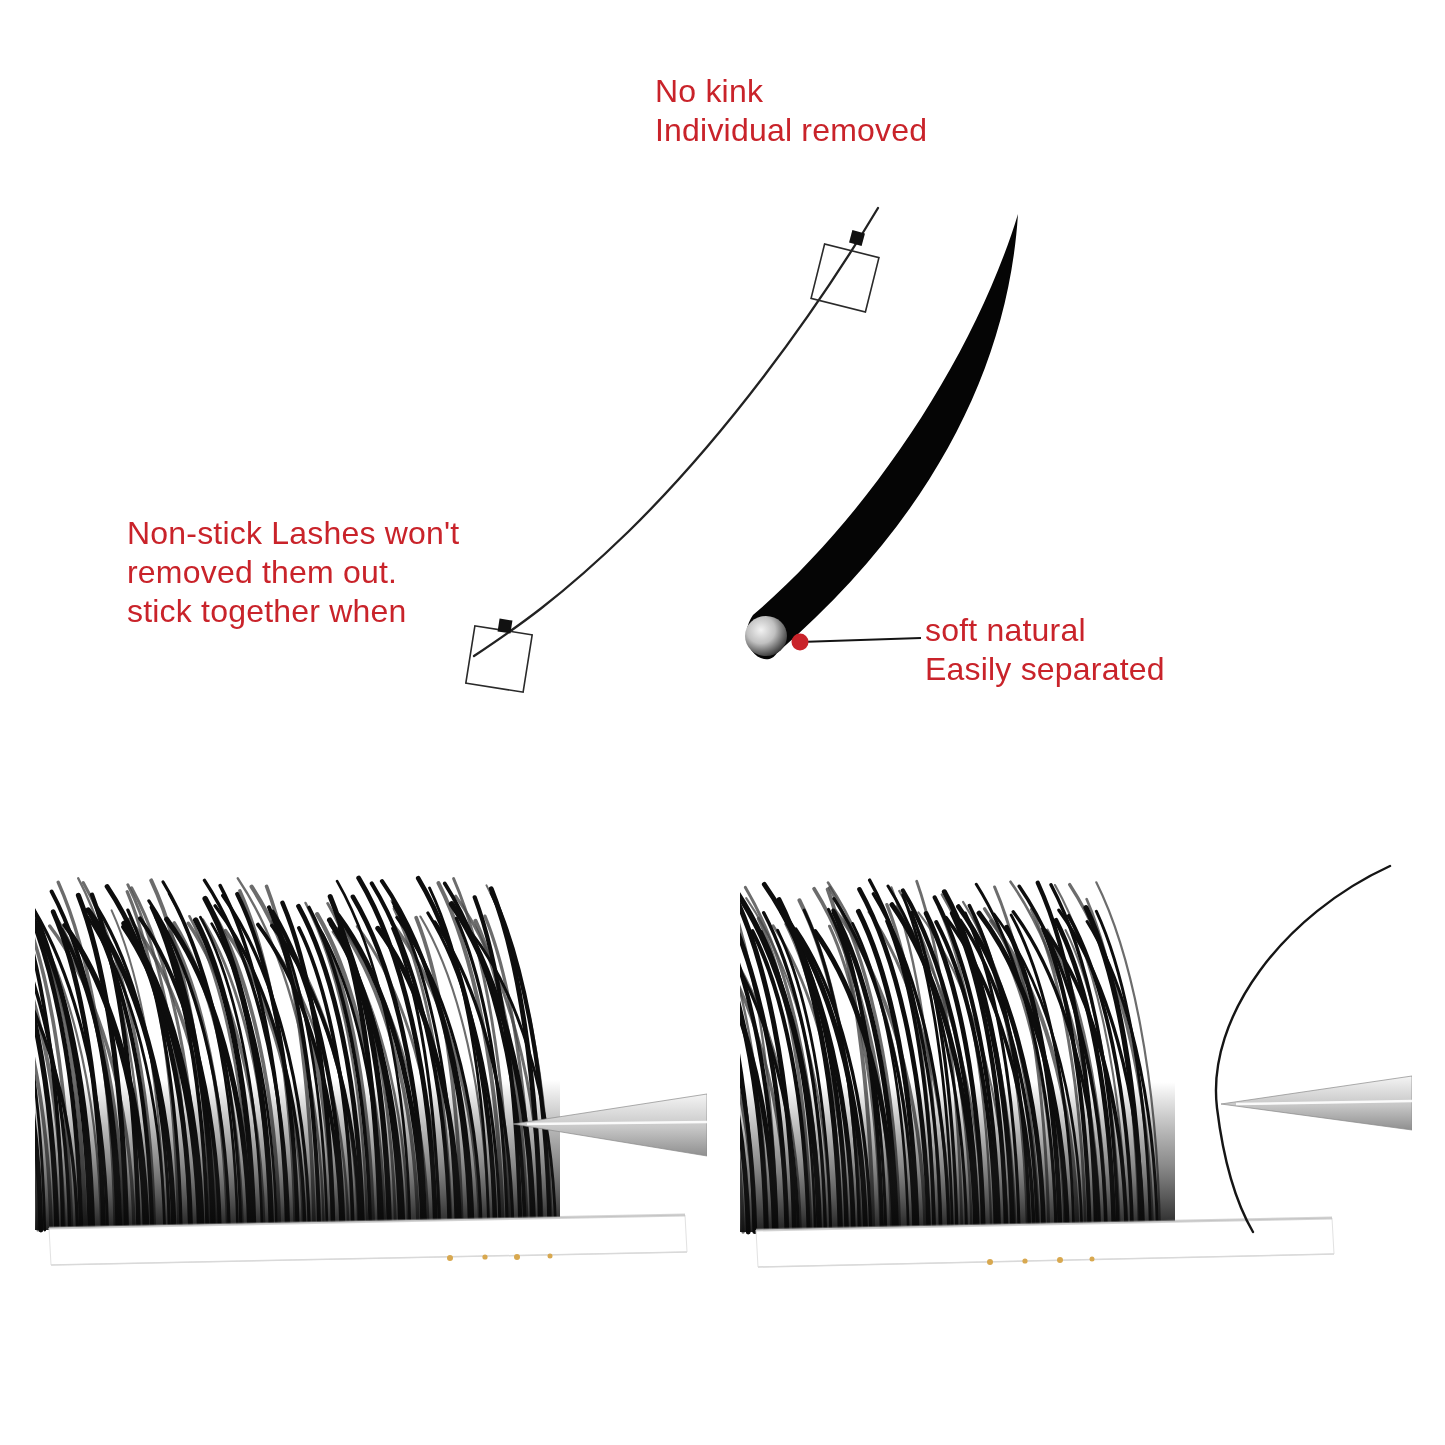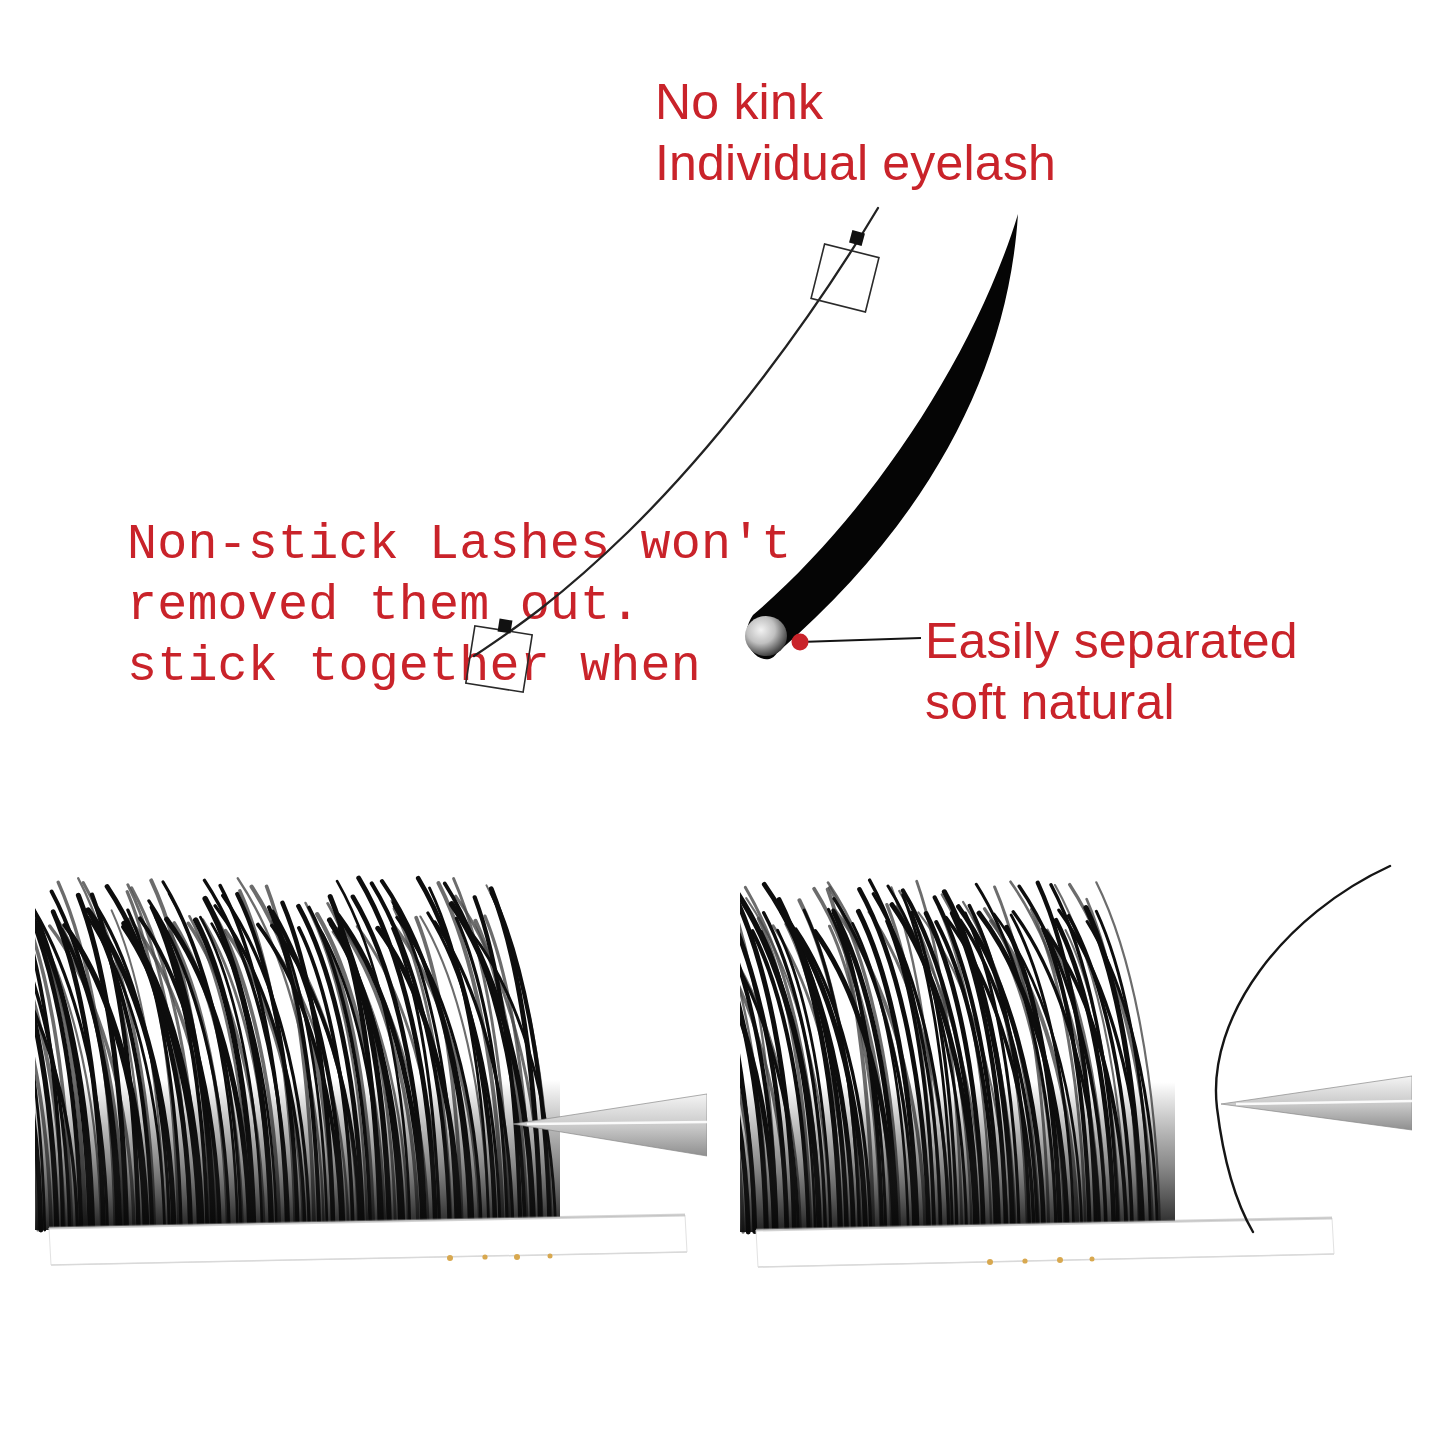--- a/index.html
+++ b/index.html
@@ -2,50 +2,50 @@
 <html style="--accent-red: #c9232a; --ink-black: #141414; --tweezer-light: #f4f4f4; --tweezer-dark: #8f8f8f; --strip-dot-gold: #d8a84f;"><head>
 <meta charset="utf-8">
 <style>
   html,body{margin:0;padding:0;background:#ffffff;}
   .stage{
     position:relative;width:1445px;height:1445px;background:#ffffff;overflow:hidden;
     font-family:"Liberation Sans",sans-serif;
   }
   .annot{
     position:absolute;color:var(--accent-red,#c9232a);
-    font-size:50px;line-height:1.22;letter-spacing:0.2px;font-weight:400;
+    font-size:32px;line-height:1.22;letter-spacing:0.2px;font-weight:400;
     white-space:nowrap;
   }
   #annot-top{left:655px;top:72px;}
-  #annot-left{left:127px;top:514px;font-family:Liberation Mono, monospace;}
+  #annot-left{left:127px;top:514px;}
   #annot-right{left:925px;top:611px;}
   svg.layer{position:absolute;display:block;}
   #illustration{left:0;top:0;}
   #photo-left{left:35px;top:858px;}
   #photo-right{left:740px;top:858px;}
 </style>
 </head>
 <body>
 
 <div class="stage">
 
   <div class="annot" id="annot-top">
     <div>No kink</div>
-    <div>Individual eyelash</div>
+    <div>Individual removed</div>
   </div>
 
   <div class="annot" id="annot-left">
     <div>Non-stick Lashes won't</div>
     <div>removed them out.</div>
     <div>stick together when</div>
   </div>
 
   <div class="annot" id="annot-right">
+    <div>soft natural</div>
     <div>Easily separated</div>
-    <div>soft natural</div>
   </div>
 
   <svg class="layer" id="illustration" width="1445" height="820" viewBox="0 0 1445 820">
     <defs>
       <radialGradient id="capGrad" cx="0.38" cy="0.35" r="0.75">
         <stop offset="0%" stop-color="#f2f2f2"></stop>
         <stop offset="45%" stop-color="#c0c0c0"></stop>
         <stop offset="85%" stop-color="#4a4a4a"></stop>
         <stop offset="100%" stop-color="#1a1a1a"></stop>
       </radialGradient>

